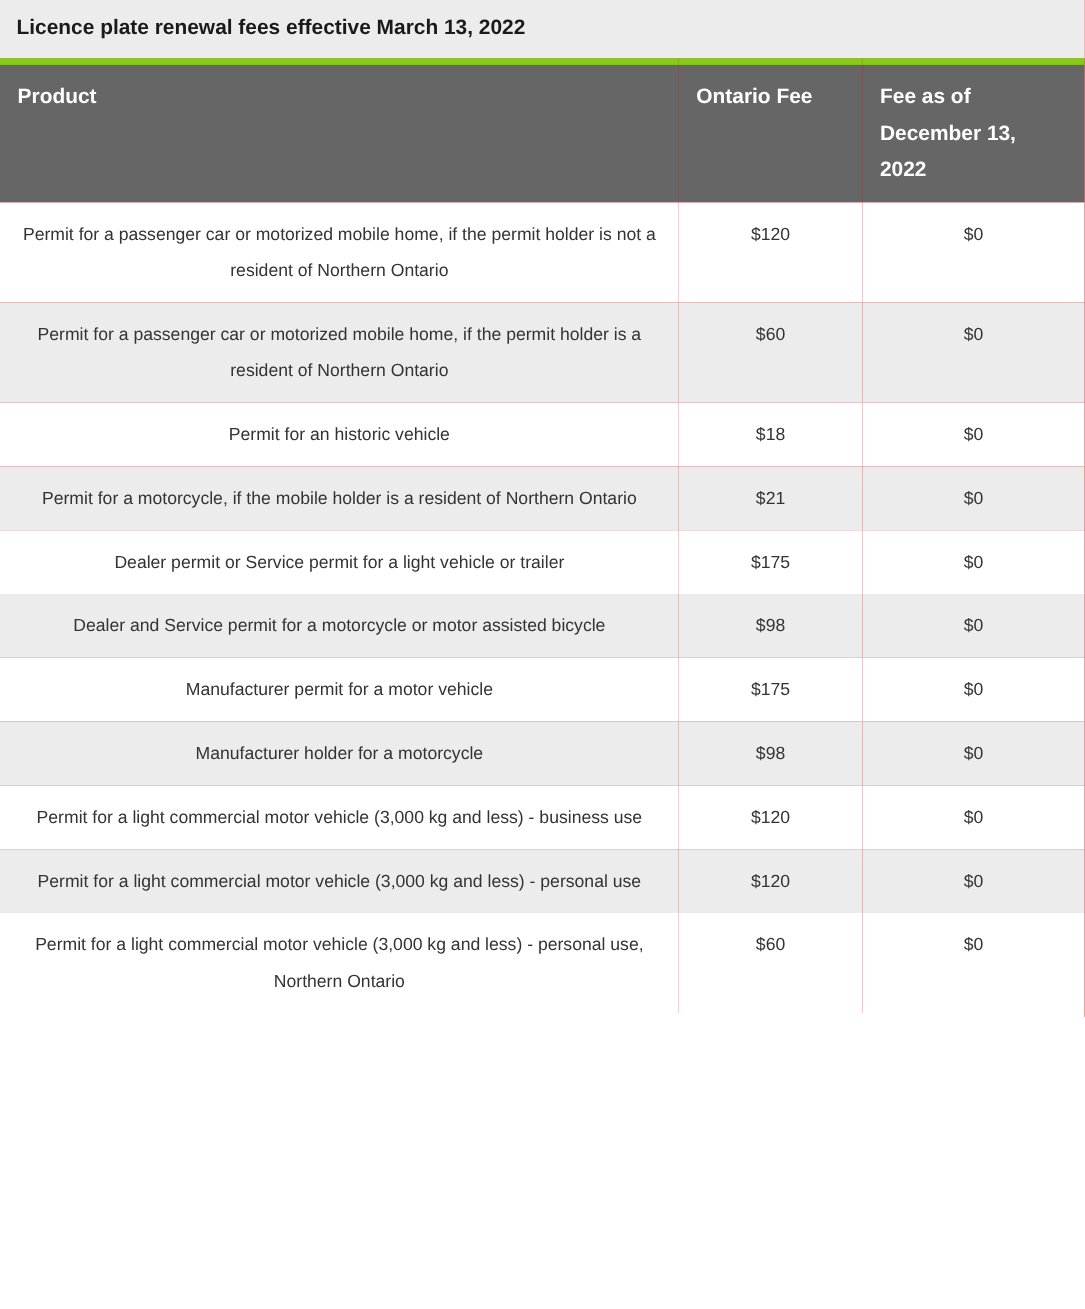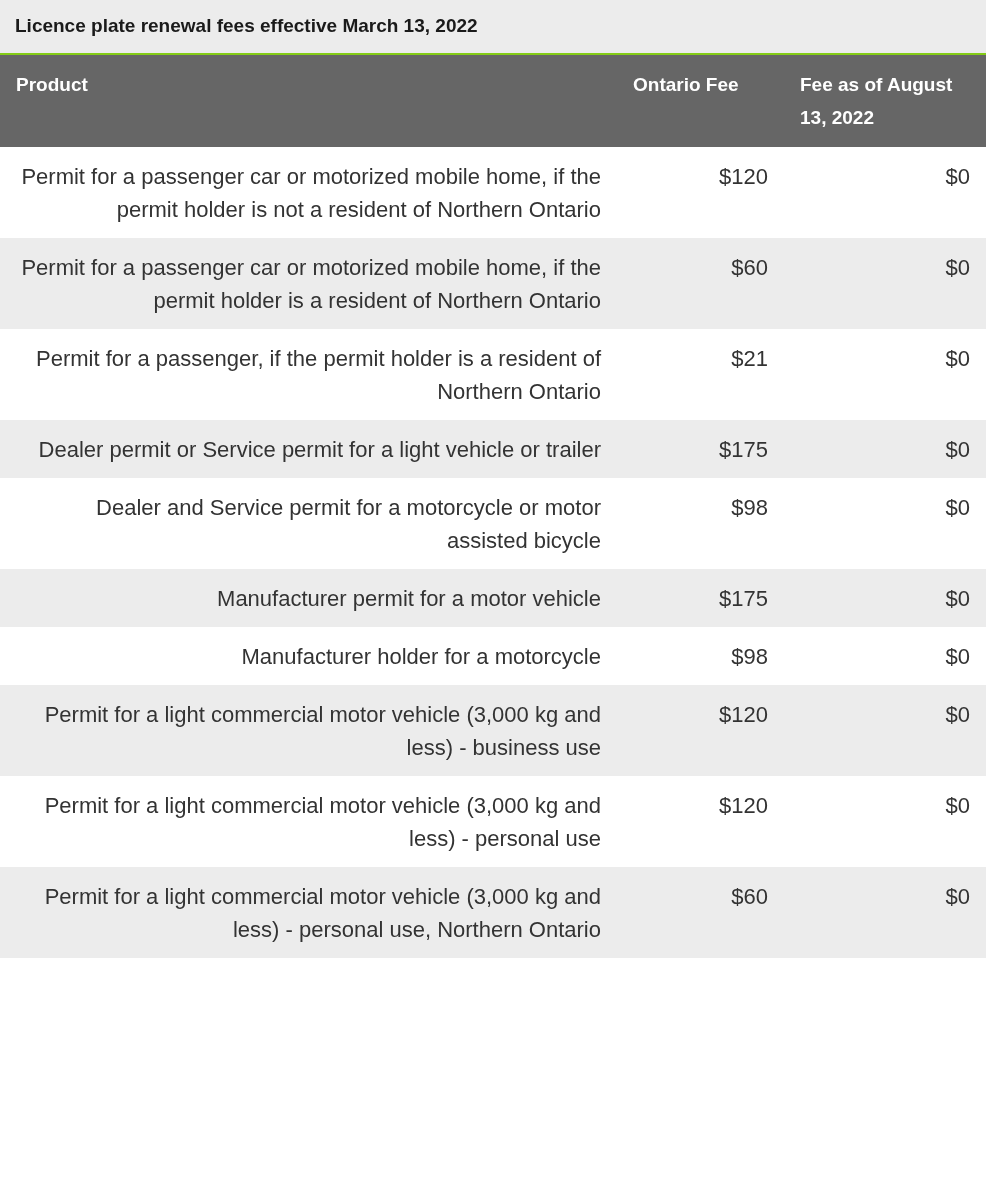--- a/index.html
+++ b/index.html
@@ -30,27 +30,27 @@
   }
   table.fees thead th {
     background: #666666;
     color: #ffffff;
     font-weight: bold;
     font-size: 19px;
     line-height: 33px;
     text-align: left;
     vertical-align: top;
     padding: 13px 16px 13px 16px;
-    border-top: 2px solid #84cc16; 
+    border-top: 6px solid #84cc16; 
   }
   table.fees tbody td {
-    font-size: 22px;
+    font-size: 16px;
     line-height: 33px;
     vertical-align: top;
-    text-align: right;
+    text-align: center;
     padding: 13px 16px 12px 16px;
     color: #333333;
     background: #ffffff;
   }
   table.fees tbody tr:nth-child(even) td {
     background: #ececec;
   }
   col.c-product { width: 617px; }
   col.c-current { width: 167px; }
   col.c-newfee  { width: 202px; }
@@ -62,36 +62,41 @@
   <caption>Licence plate renewal fees effective March 13, 2022</caption>
   <colgroup>
     <col class="c-product">
     <col class="c-current">
     <col class="c-newfee">
   </colgroup>
   <thead>
     <tr>
       <th>Product</th>
       <th>Ontario Fee</th>
-      <th>Fee as of August 13, 2022</th>
+      <th>Fee as of December 13, 2022</th>
     </tr>
   </thead>
   <tbody id="fees-body">
       <tr>
     <td>Permit for a passenger car or motorized mobile home, if the permit holder is not a resident of Northern Ontario</td>
     <td>$120</td>
     <td>$0</td>
   </tr>
       <tr>
     <td>Permit for a passenger car or motorized mobile home, if the permit holder is a resident of Northern Ontario</td>
     <td>$60</td>
     <td>$0</td>
   </tr>
       <tr>
-    <td>Permit for a passenger, if the permit holder is a resident of Northern Ontario</td>
+    <td>Permit for an historic vehicle</td>
+    <td>$18</td>
+    <td>$0</td>
+  </tr>
+      <tr>
+    <td>Permit for a motorcycle, if the mobile holder is a resident of Northern Ontario</td>
     <td>$21</td>
     <td>$0</td>
   </tr>
       <tr>
     <td>Dealer permit or Service permit for a light vehicle or trailer</td>
     <td>$175</td>
     <td>$0</td>
   </tr>
       <tr>
     <td>Dealer and Service permit for a motorcycle or motor assisted bicycle</td>

